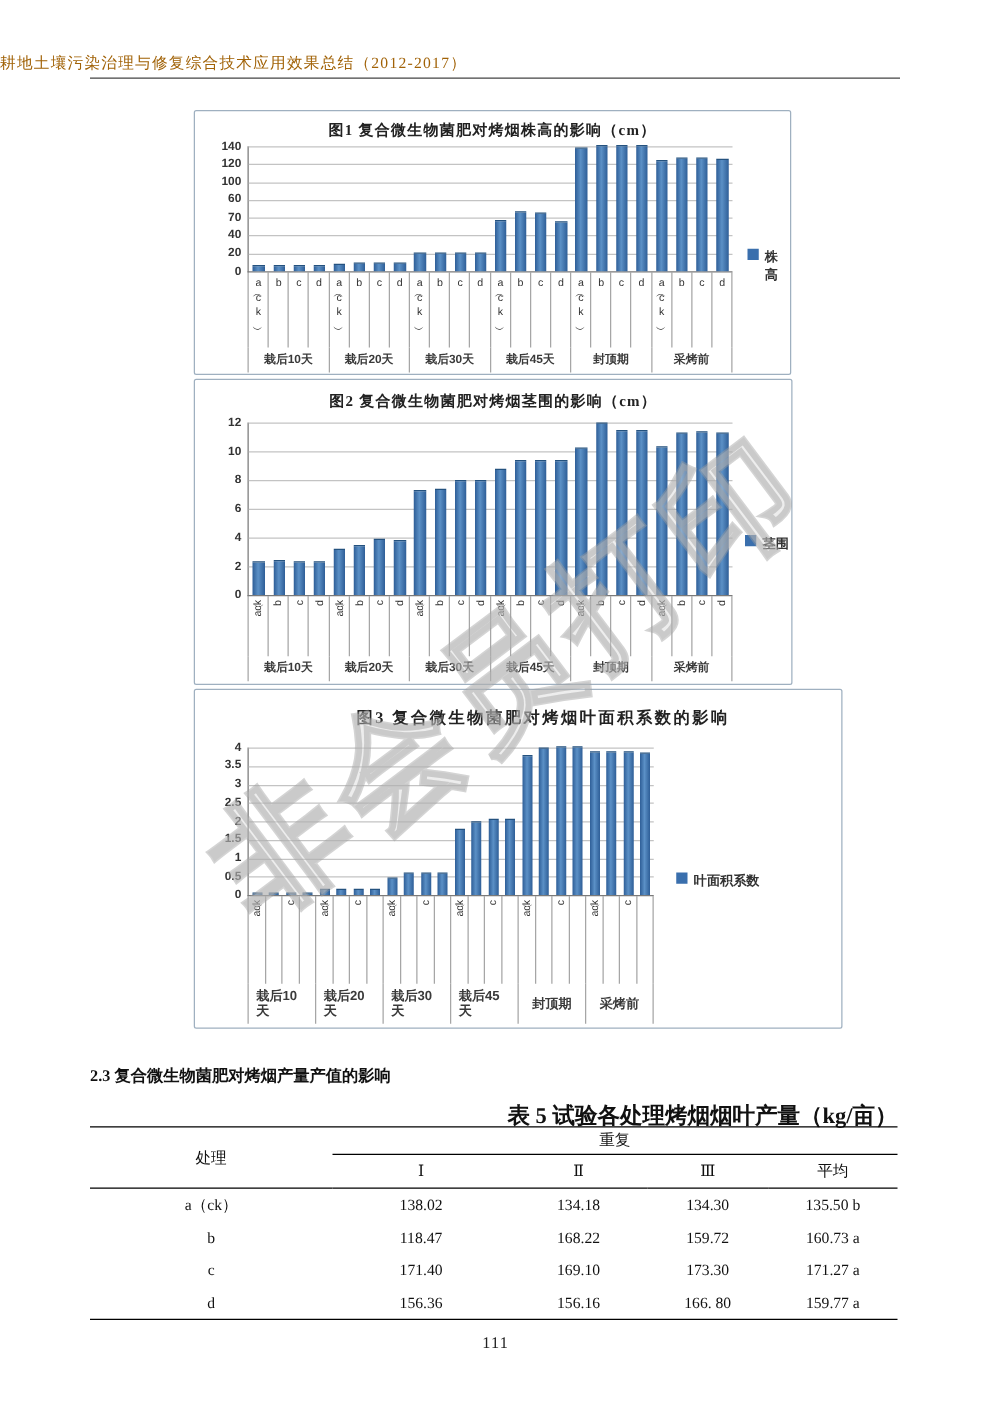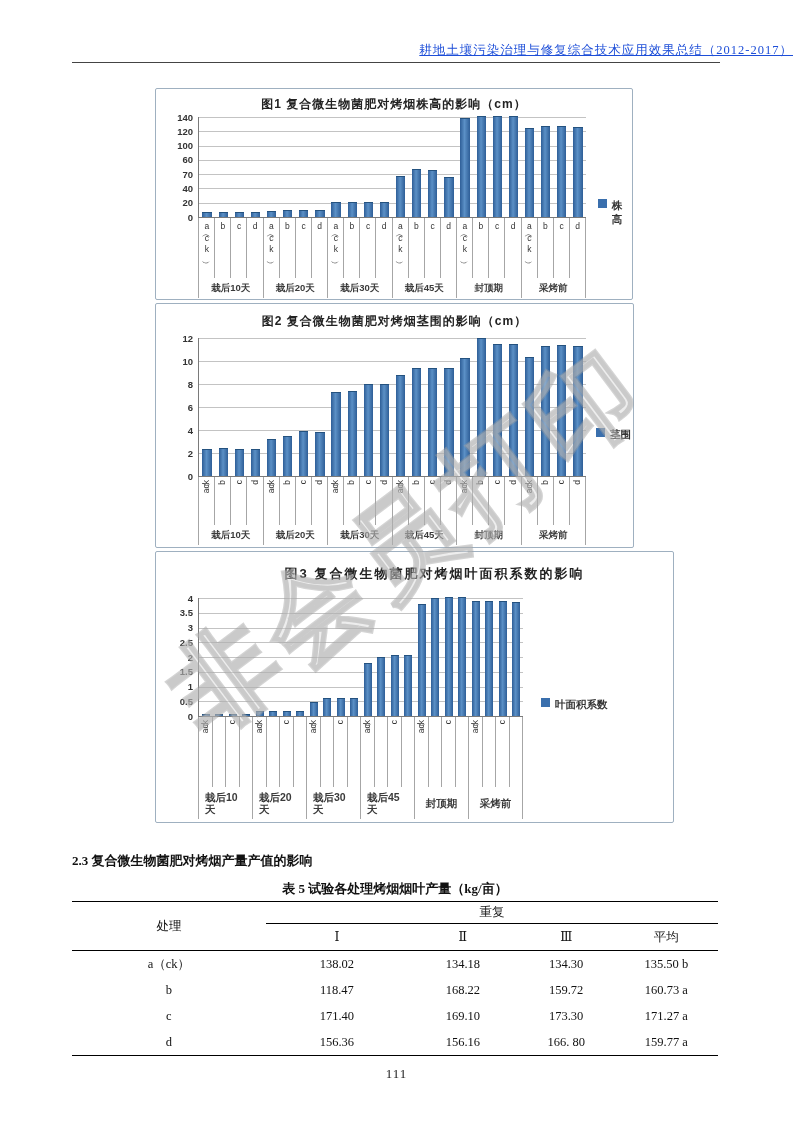--- a/index.html
+++ b/index.html
@@ -1,30 +1,30 @@
 <!DOCTYPE html>
 <html><head>
 <meta charset="utf-8">
 <style>
   html,body{margin:0;padding:0;background:#ffffff;}
   .page{position:relative;width:793px;height:1122px;background:#ffffff;overflow:hidden;
         font-family:"Liberation Serif","DejaVu Serif",serif;color:#1a1a1a;}
 
   
-  .doc-header{position:absolute;left:0;top:42px;width:100%;text-align:right;
-              font-size:12.5px;letter-spacing:1px;color:#1d4ed8;text-decoration:underline;}
+  .doc-header{position:absolute;left:0;top:42px;width:100%;text-align:left;
+              font-size:12.5px;letter-spacing:1px;color:#a16207;}
   .header-rule{position:absolute;left:72px;top:62px;width:648px;border-top:1.6px solid #444;}
 
   
   .chart-box{position:absolute;background:#fff;border:1px solid #9fb0c0;border-radius:2px;}
   .cb0{left:155px;top:88px;width:476px;height:210px;}
   .cb1{left:155px;top:303px;width:477px;height:243px;}
   .cb2{left:155px;top:551px;width:477px;height:270px;padding-left:40px;}
   .chart-title{text-align:center;font-weight:bold;color:#222;
-               font-family:Liberation Sans, sans-serif;}
+               font-family:Liberation Serif, serif;}
   .cb0 .chart-title{margin-top:7px;font-size:12px;letter-spacing:1px;}
   .cb1 .chart-title{margin-top:9px;font-size:12px;letter-spacing:1px;}
   .cb2 .chart-title{margin-top:13px;font-size:13px;letter-spacing:2px;}
 
   .chart-canvas{position:absolute;font-family:"Liberation Sans","DejaVu Sans",sans-serif;}
   .plot{position:relative;border-left:1px solid #7a7a7a;border-bottom:1px solid #7a7a7a;}
   .gridline{position:absolute;left:0;right:0;height:1px;background:#c3c3c3;z-index:1;}
   .ytick{position:absolute;left:-42px;width:36px;text-align:right;font-size:9.5px;
          font-weight:bold;color:#333;line-height:1;transform:translateY(50%);z-index:1;}
   .bars{position:absolute;left:0;right:0;top:0;bottom:0;display:flex;align-items:flex-end;z-index:2;}
@@ -48,22 +48,22 @@
   
   .watermark{position:absolute;left:170px;top:390px;width:540px;height:380px;
              pointer-events:none;z-index:9;}
   .watermark span{position:absolute;left:15px;top:250px;white-space:nowrap;
              transform:rotate(-37deg);transform-origin:0 50%;
              font-size:104px;font-weight:bold;letter-spacing:8px;
              color:rgba(210,210,210,0.40);-webkit-text-stroke:2.5px rgba(160,160,160,0.45);}
 
   
   .section-heading{position:absolute;left:72px;top:852px;font-size:13px;font-weight:bold;color:#111;}
-  .table-title{position:absolute;left:72px;top:880px;width:646px;text-align:center;
-               font-size:13px;font-weight:bold;color:#111;}
+  .table-title{position:absolute;left:72px;top:880px;width:646px;text-align:right;
+               font-size:18px;font-weight:bold;color:#111;}
   .table-grid{position:absolute;left:72px;top:901px;width:646px;
               display:grid;grid-template-columns:30% 22% 17% 15% 16%;
               grid-template-rows:22px 27px repeat(4,26px);
               border-top:1.8px solid #000;border-bottom:1.8px solid #000;
               font-size:12.5px;color:#111;}
   .t-cell{display:flex;align-items:center;justify-content:center;}
   .t-col1{grid-column:1;grid-row:1/3;border-bottom:1.2px solid #000;}
   .t-group{grid-column:2/6;grid-row:1;border-bottom:1px solid #000;}
   .t-sub{grid-row:2;border-bottom:1.2px solid #000;}
 

